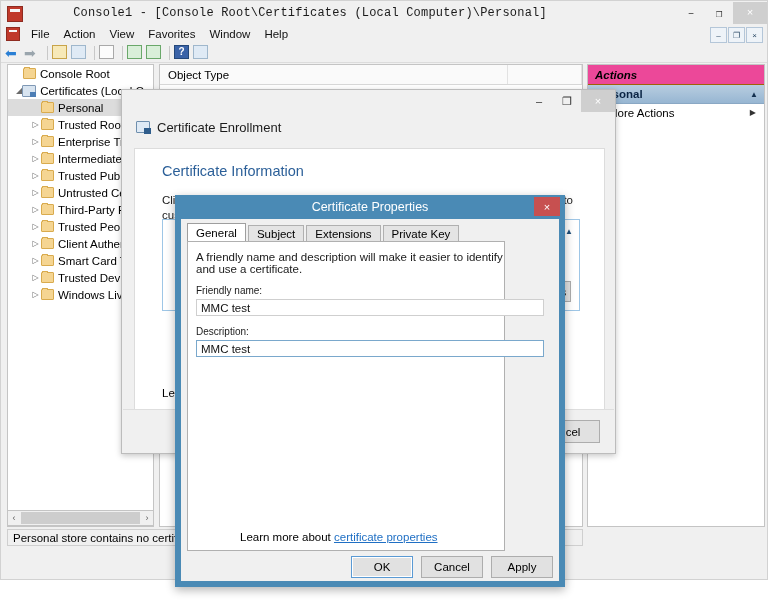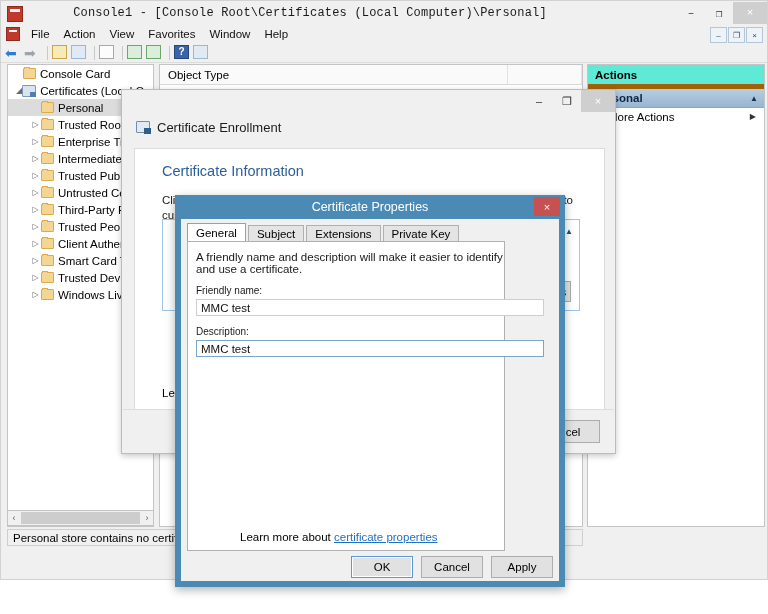--- a/index.html
+++ b/index.html
@@ -120,22 +120,22 @@
   #list-header .col{
     font-size:11.5px;padding-left:8px;height:19px;display:flex;align-items:center;
     border-right:1px solid #e2e2e2;box-sizing:border-box;
   }
 
   #pane-actions{
     left:586px;top:63px;width:178px;height:463px;
     background:#fff;border:1px solid #c4c4c4;box-sizing:border-box;
   }
   #actions-title{
-    height:19px;background:#5eead4;border-bottom:5px solid #a16207;
-    display:flex;align-items:center;padding-left:7px;font-weight:bold;font-size:11.5px;
+    height:19px;background:#ec4899;border-bottom:1px solid #a16207;
+    display:flex;align-items:center;padding-left:7px;font-weight:bold;font-size:11.5px;font-style:italic;
   }
   #actions-group{
     height:18px;background:linear-gradient(#b8cde0,#97b6d2);
     border-bottom:1px solid #8aa8c4;
     display:flex;align-items:center;padding:0 6px;font-weight:bold;font-size:11.5px;color:#0b2545;
   }
   #actions-group .chev{margin-left:auto;font-size:8px;color:#14304f;}
   .action-row{height:17px;display:flex;align-items:center;padding-left:20px;font-size:11.5px;}
   .action-row .chev{margin-left:auto;margin-right:8px;font-size:8px;color:#333;}
 
@@ -306,21 +306,21 @@
       </div>
     <div class="tbicon">
         <div class="sqico"></div>
       </div>
   </div>
 
   <div id="pane-tree" class="abs">
     <div class="tree-row" style="padding-left:4px">
       <span class="exp"></span>
       <span class="fico"></span>
-      <span>Console Card</span>
+      <span>Console Root</span>
     </div>
     <div class="tree-row" style="padding-left:8px">
       <span class="exp">◢</span>
       <span class="cico"></span>
       <span>Certificates (Local Computer</span>
     </div>
     <div class="tree-row sel" style="padding-left:22px">
       <span class="exp"></span>
       <span class="fico"></span>
       <span>Personal</span>

